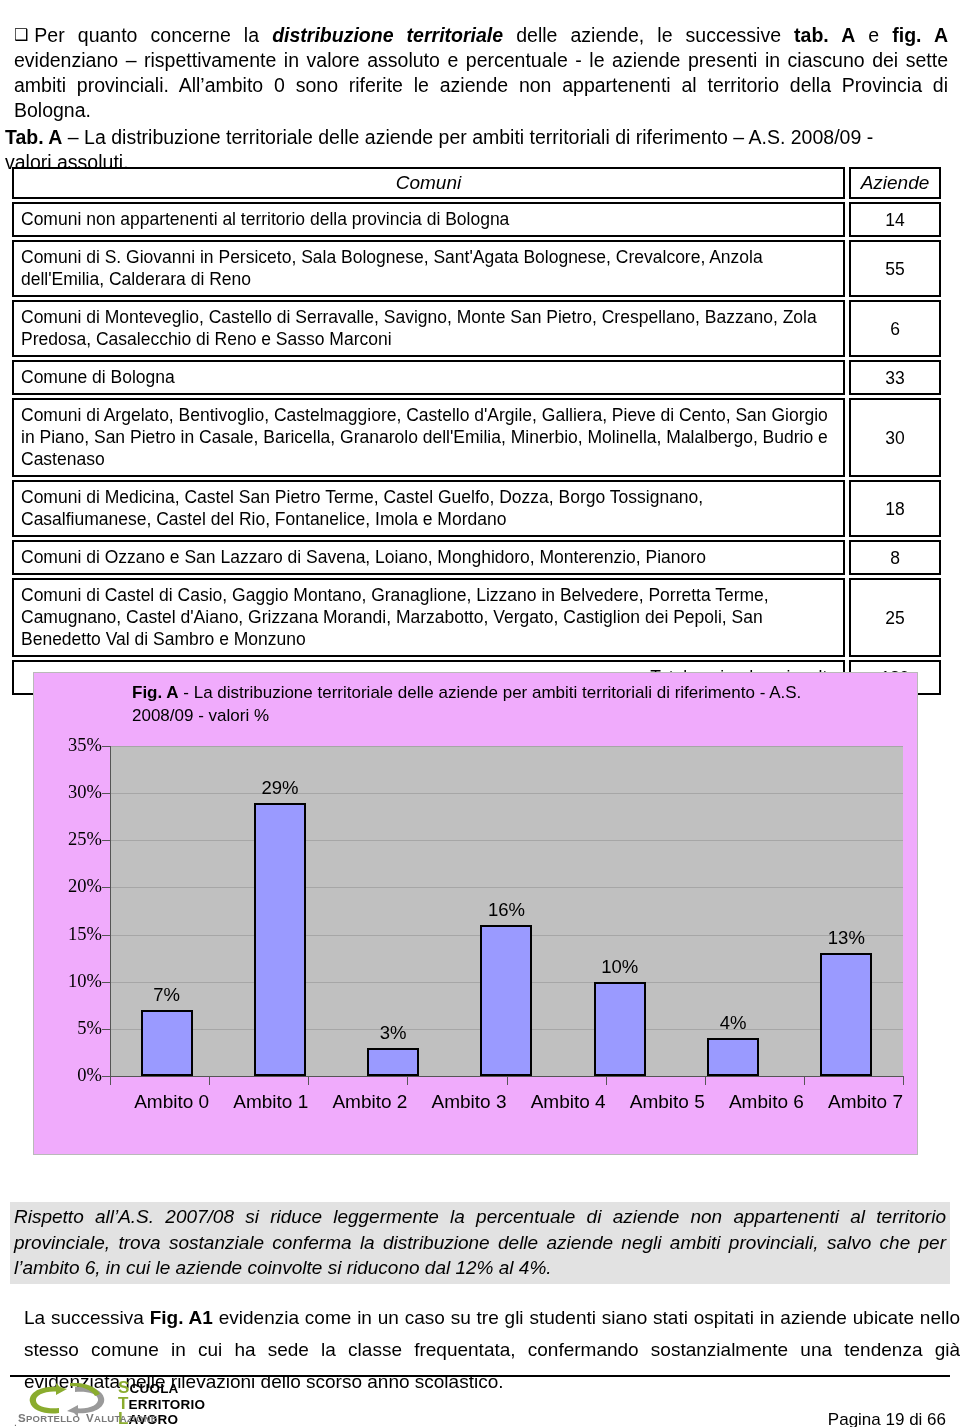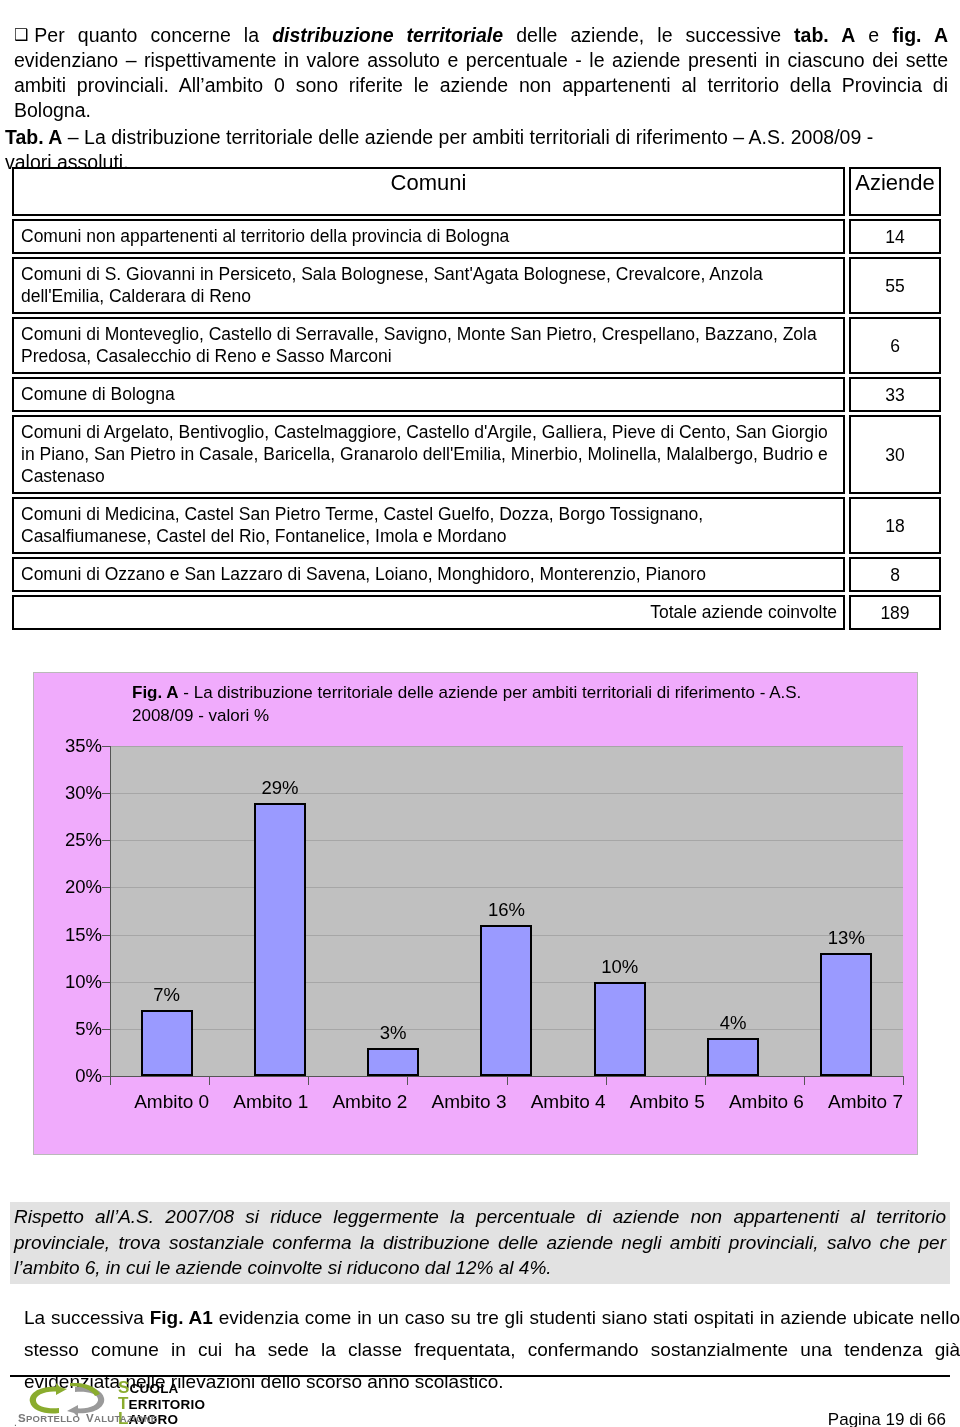--- a/index.html
+++ b/index.html
@@ -79,23 +79,24 @@
   }
   .cell-val {
     width: 92px;
     margin-left: 4px;
     justify-content: center;
     text-align: center;
   }
   .head .cell-name,
   .head .cell-val {
     justify-content: center;
-    font-size: 22px;
+    font-size: 19px;
     padding-top: 3px;
-    padding-bottom: 20px;
+    padding-bottom: 3px;
+    font-style: italic;
   }
   .head .cell-name { justify-content: center; }
   .total .cell-name {
     justify-content: flex-end;
     padding-right: 6px;
   }
 
   
   .figbox {
     position: absolute;
@@ -156,20 +157,21 @@
     height: 1px;
     background: #555;
   }
   .ytick-label {
     position: absolute;
     right: 0;
     width: 62px;
     text-align: right;
     font-size: 18.5px;
     transform: translateY(-11px);
+    font-family: Liberation Serif, serif;
   }
   .ytick-mark {
     position: absolute;
     left: 68px;
     width: 8px;
     height: 1px;
     background: #555;
   }
   .ylabels {
     position: absolute;
@@ -371,20 +373,24 @@
     <div class="trow">
       <div class="cell-name">Comuni di Medicina, Castel San Pietro Terme, Castel Guelfo, Dozza, Borgo Tossignano, Casalfiumanese, Castel del Rio, Fontanelice, Imola e Mordano</div>
       <div class="cell-val">18</div>
     </div>
 
     <div class="trow">
       <div class="cell-name">Comuni di Ozzano e San Lazzaro di Savena, Loiano, Monghidoro, Monterenzio, Pianoro</div>
       <div class="cell-val">8</div>
     </div>
 
+    <div class="trow">
+      <div class="cell-name">Comuni di Castel di Casio, Gaggio Montano, Granaglione, Lizzano in Belvedere, Porretta Terme, Camugnano, Castel d'Aiano, Grizzana Morandi, Marzabotto, Vergato, Castiglion dei Pepoli, San Benedetto Val di Sambro e Monzuno</div>
+      <div class="cell-val">25</div>
+    </div>
 
     <div class="trow total">
       <div class="cell-name">Totale aziende coinvolte</div>
       <div class="cell-val">189</div>
     </div>
 
   </div>
 
   <div class="figbox">
 

